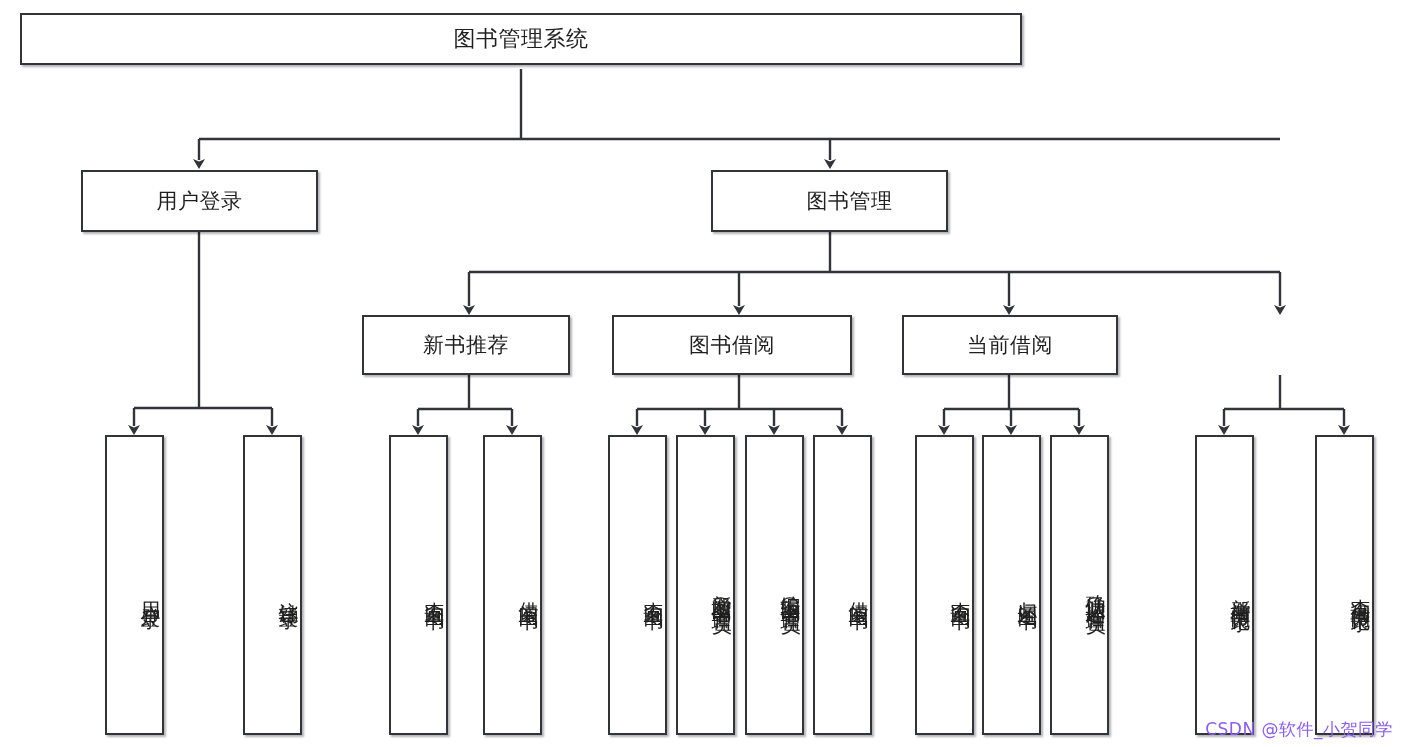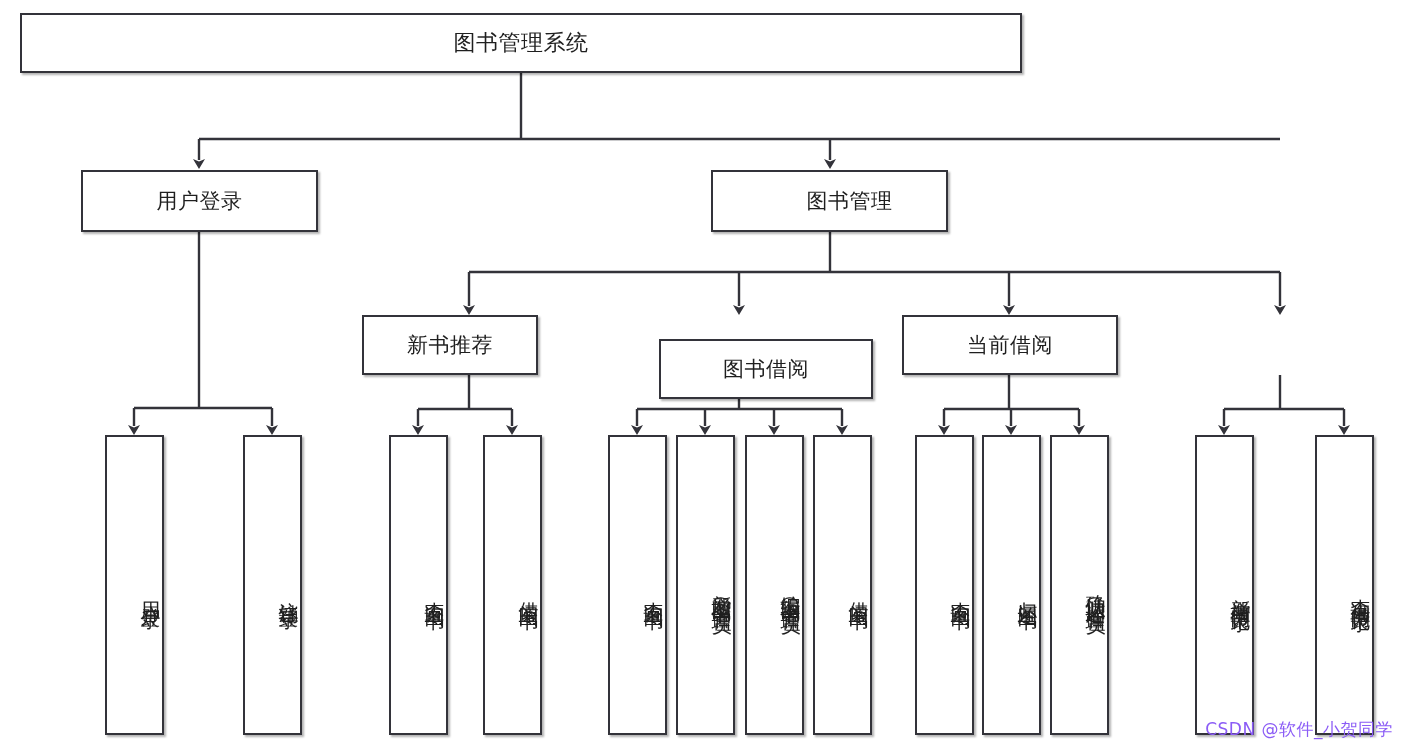--- a/index.html
+++ b/index.html
@@ -118,35 +118,35 @@
       <path d="M1011,409 L1011,426" marker-end="url(#arrow)"></path>
       <path d="M1079,409 L1079,426" marker-end="url(#arrow)"></path>
 
       <path d="M1280,375 L1280,409"></path>
       <path d="M1224,409 L1344,409"></path>
       <path d="M1224,409 L1224,426" marker-end="url(#arrow)"></path>
       <path d="M1344,409 L1344,426" marker-end="url(#arrow)"></path>
     </g>
   </svg>
 
-  <div class="node root" style="left:20px; top:13px; width:1002px; height:60px;">
+  <div class="node root" style="left:20px; top:13px; width:1002px; height:52px;">
     <span>图书管理系统</span>
   </div>
 
   <div class="node" style="left:81px; top:170px; width:237px; height:62px;">
     <span>用户登录</span>
   </div>
   <div class="node" style="left:711px; top:170px; width:237px; height:62px;padding-left:40px;">
     <span>图书管理</span>
   </div>
 
-  <div class="node" style="left:362px; top:315px; width:176px; height:60px;">
+  <div class="node" style="left:362px; top:315px; width:208px; height:60px;">
     <span>新书推荐</span>
   </div>
-  <div class="node" style="left:659px; top:315px; width:214px; height:60px;margin-top:24px;">
+  <div class="node" style="left:612px; top:315px; width:240px; height:60px;">
     <span>图书借阅</span>
   </div>
   <div class="node" style="left:902px; top:315px; width:216px; height:60px;">
     <span>当前借阅</span>
   </div>
 
   <div class="node leaf" style="left:105px; top:435px; width:59px; height:300px;">
     <span>用户登录</span>
   </div>
   <div class="node leaf" style="left:243px; top:435px; width:59px; height:300px;">

